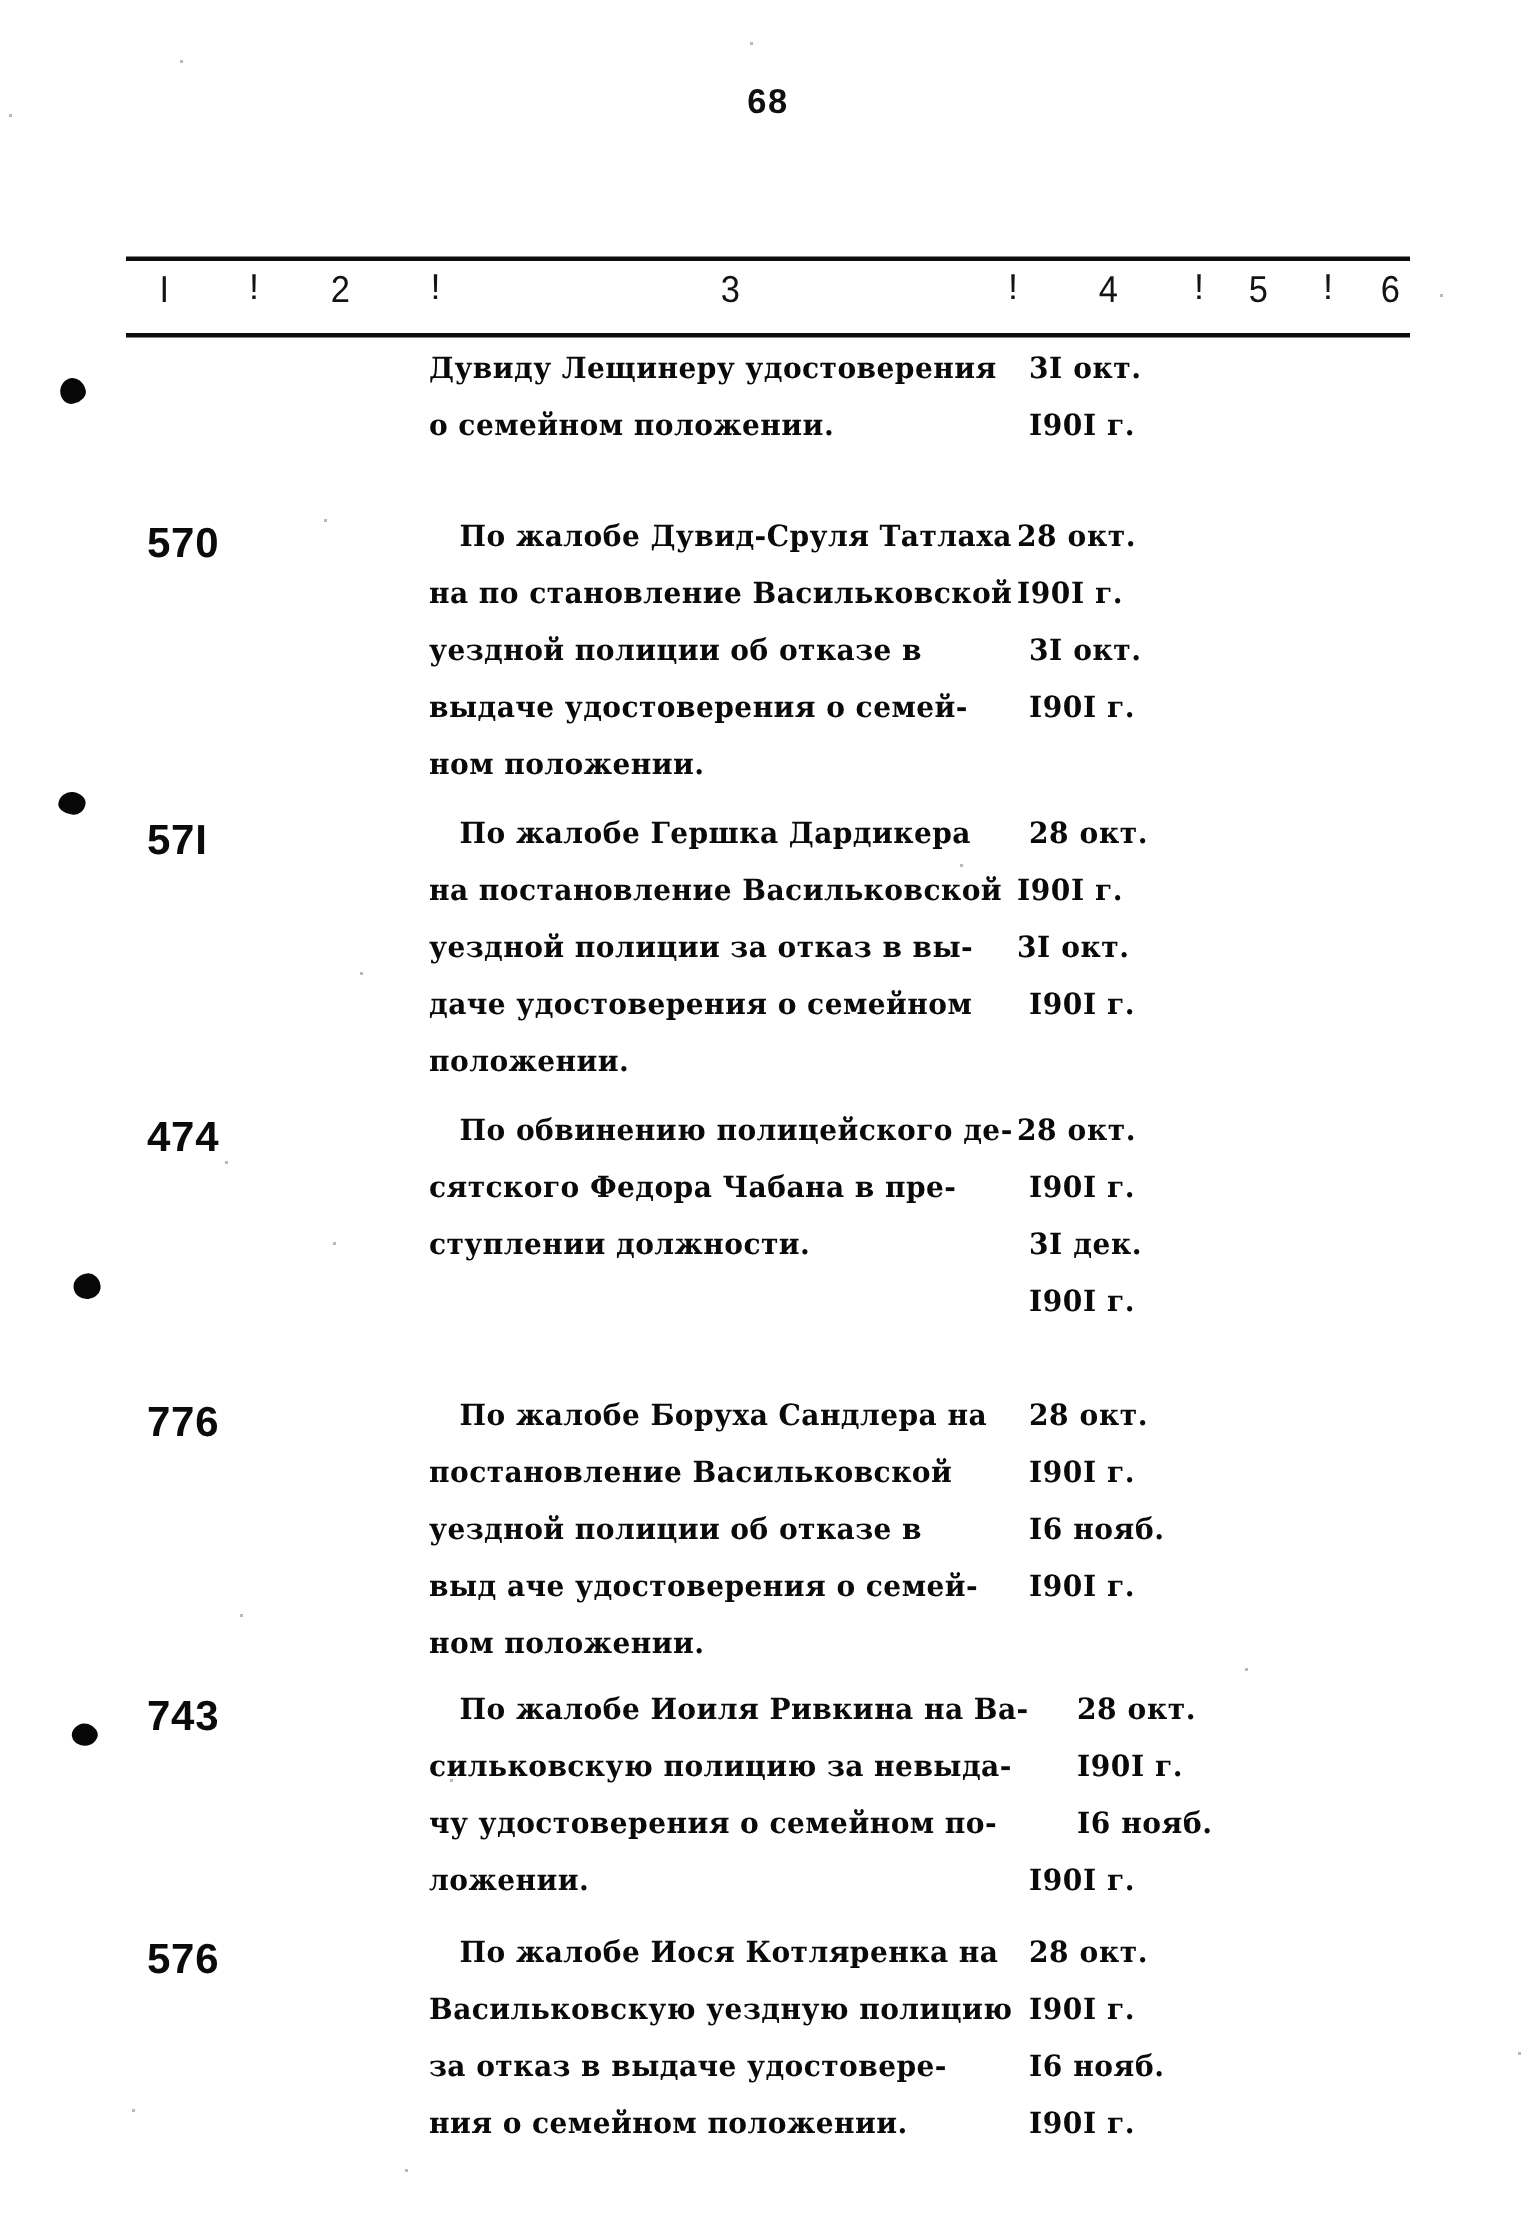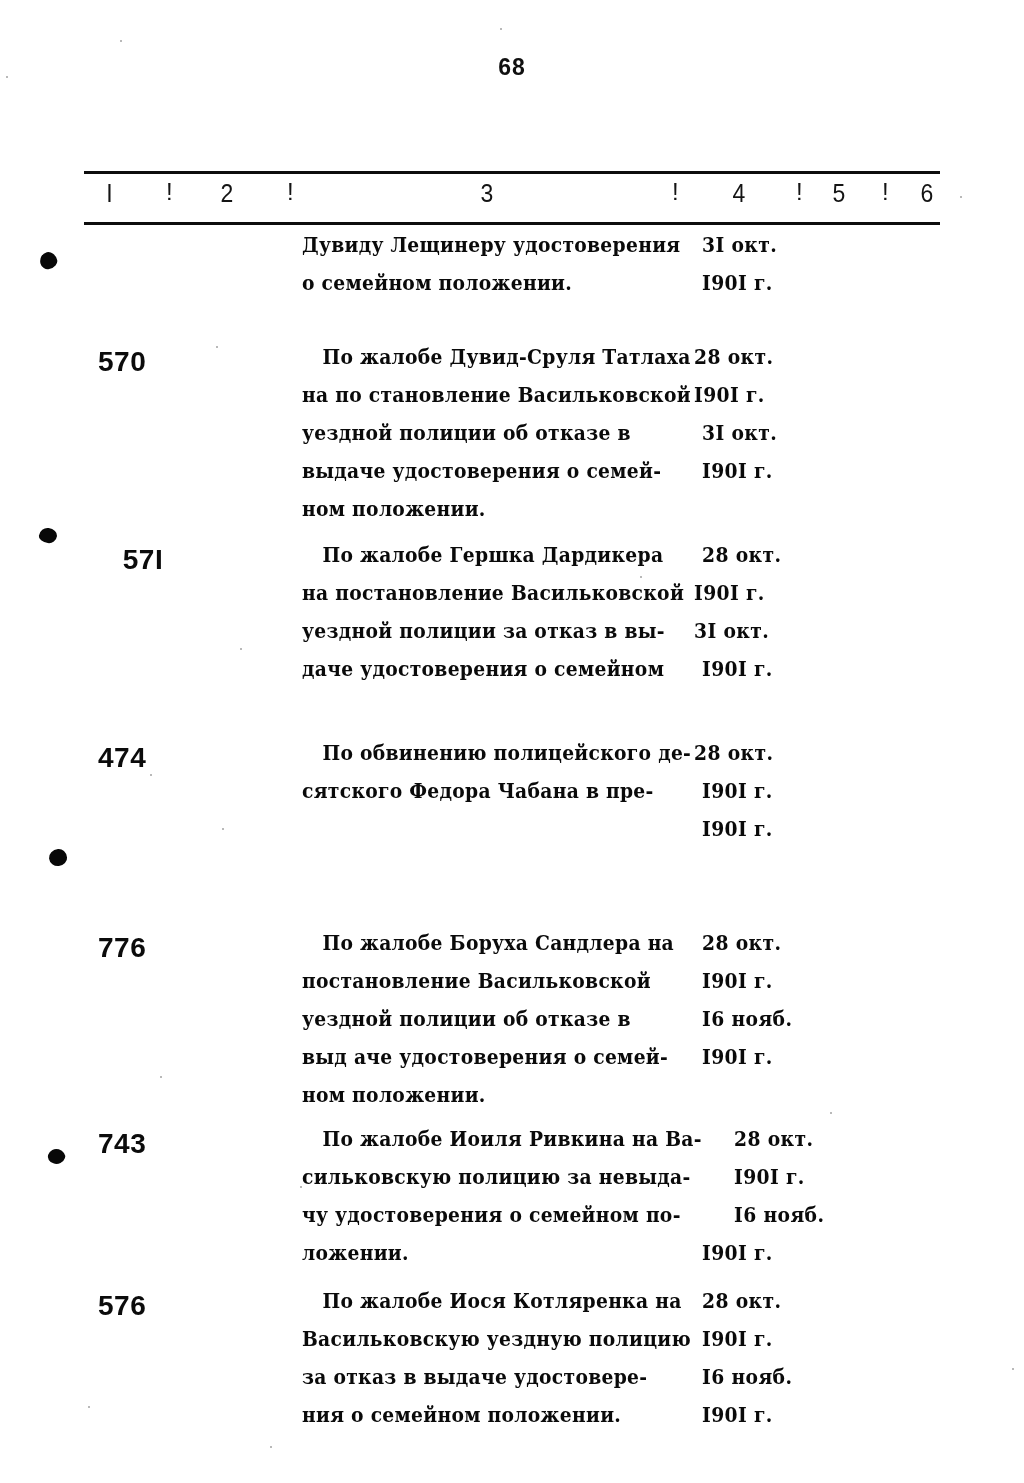--- a/index.html
+++ b/index.html
@@ -65,21 +65,20 @@
   
   .entries {
     position: absolute;
     left: 0;
     top: 218px;
     width: 1024px;
   }
   .entry {
     position: relative;
     width: 952px;
-    padding-left: 16px;
   }
   .entry-num {
     position: absolute;
     left: 98px;
     top: 0;
     width: 90px;
     font-family: "Liberation Sans", "DejaVu Sans", sans-serif;
     font-size: 28px;
     font-weight: 700;
     color: #0b0b0b;
@@ -229,54 +228,61 @@
         <div class="line">
           <span class="desc">выдаче удостоверения о семей-</span>
           <span class="date">I90I г.</span>
         </div>
         <div class="line">
           <span class="desc">ном положении.</span>
         </div>
       </div>
     </div>
 
-    <div class="entry" style="height:198px;text-align:center;">
+    <div class="entry" style="height:198px;">
       <div class="entry-num">57I</div>
       <div class="lines">
         <div class="line">
           <span class="desc">   По жалобе Гершка Дардикера</span>
           <span class="date">28 окт.</span>
         </div>
         <div class="line">
           <span class="desc">на постановление Васильковской</span>
           <span class="date tight">I90I г.</span>
         </div>
         <div class="line">
           <span class="desc">уездной полиции за отказ в вы-</span>
           <span class="date tight">3I окт.</span>
         </div>
         <div class="line">
           <span class="desc">даче удостоверения о семейном</span>
           <span class="date">I90I г.</span>
         </div>
+        <div class="line">
+          <span class="desc">положении.</span>
+        </div>
       </div>
     </div>
 
     <div class="entry" style="height:190px;">
       <div class="entry-num">474</div>
       <div class="lines">
         <div class="line">
           <span class="desc">   По обвинению полицейского де-</span>
           <span class="date tight">28 окт.</span>
         </div>
         <div class="line">
           <span class="desc">сятского Федора Чабана в пре-</span>
           <span class="date">I90I г.</span>
         </div>
         <div class="line">
+          <span class="desc">ступлении должности.</span>
+          <span class="date">3I дек.</span>
+        </div>
+        <div class="line">
           <span class="date">I90I г.</span>
         </div>
       </div>
     </div>
 
     <div class="entry" style="height:196px;">
       <div class="entry-num">776</div>
       <div class="lines">
         <div class="line">
           <span class="desc">   По жалобе Боруха Сандлера на</span>

